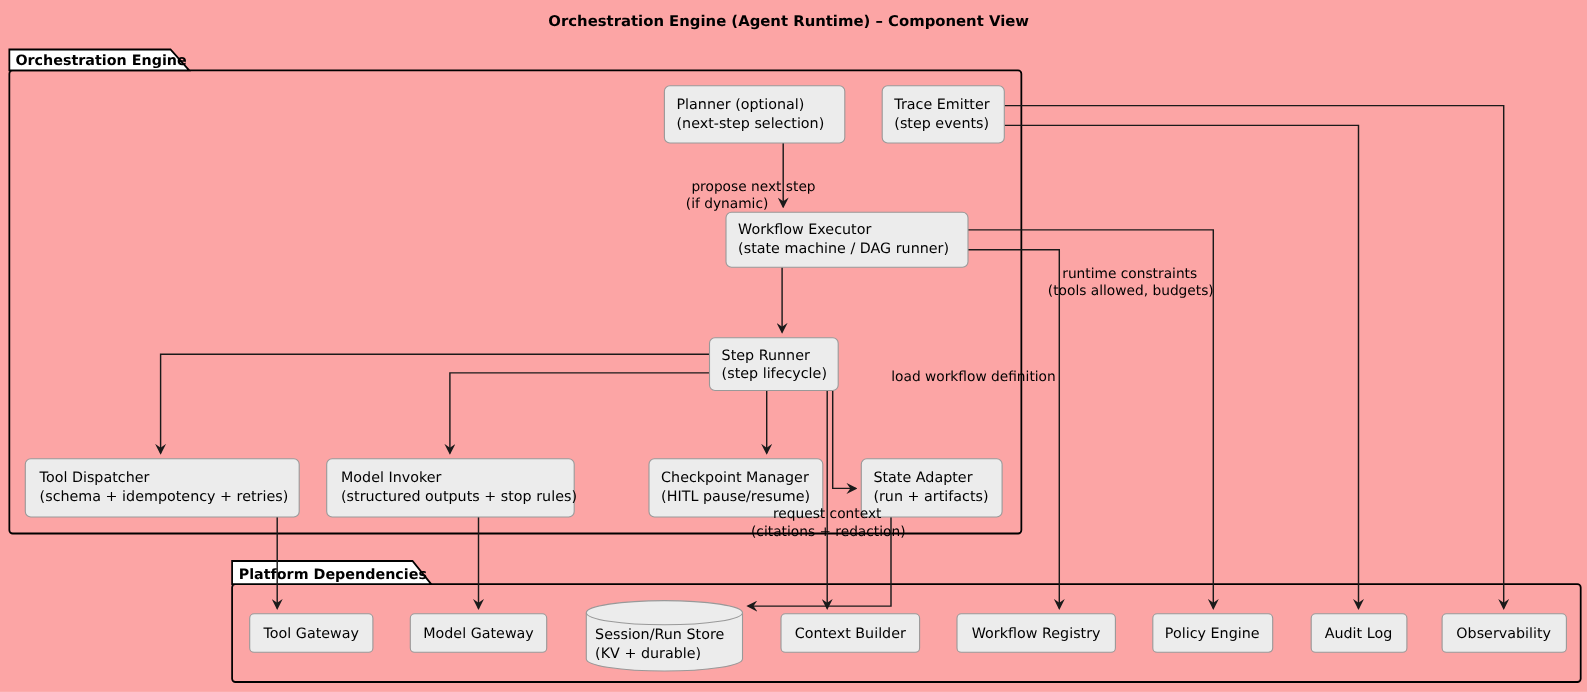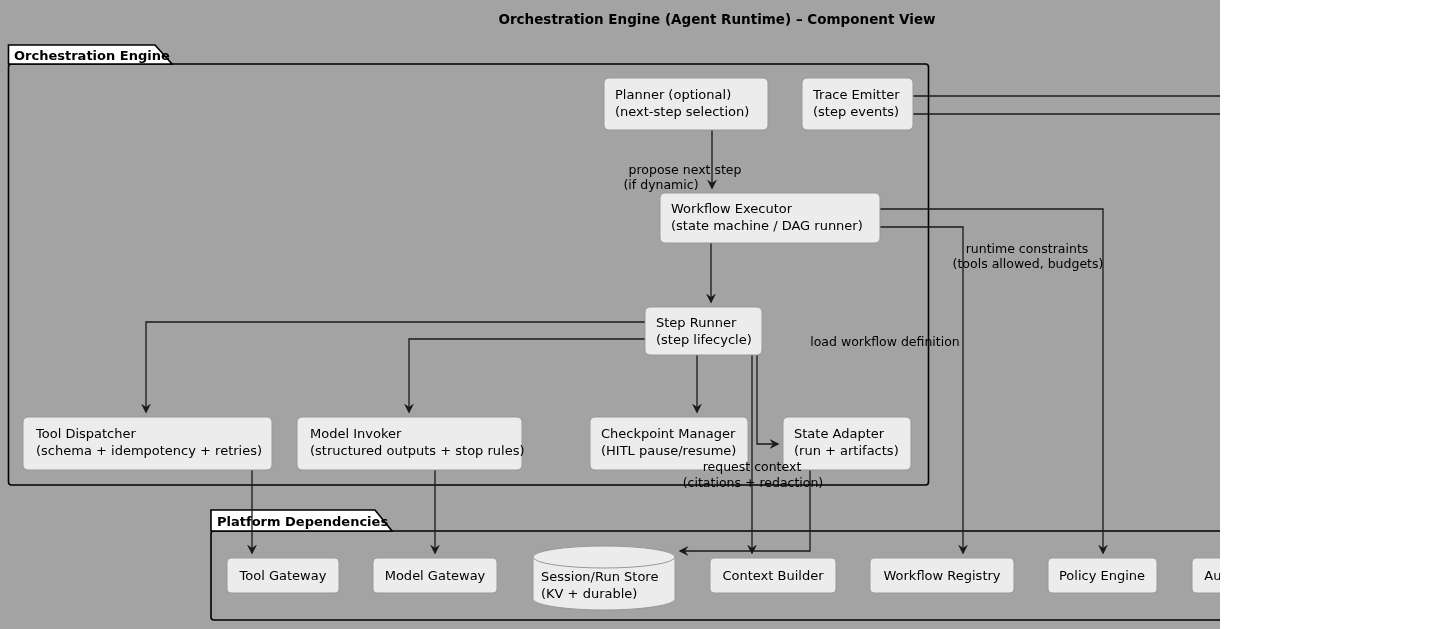--- a/index.html
+++ b/index.html
@@ -1,16 +1,16 @@
 <!DOCTYPE html>
 <html><head>
 <meta charset="utf-8">
 <style>
   html,body{margin:0;padding:0;background:#ffffff;}
-  .stage{position:relative;width:1220px;height:629px;background:#a3a3a3;overflow:hidden;
+  .stage{position:relative;width:1443px;height:629px;background:#fca5a5;overflow:hidden;
          font-family:"DejaVu Sans","Liberation Sans",sans-serif;}
   svg{display:block;}
   text{fill:#000000;font-family:"DejaVu Sans","Liberation Sans",sans-serif;}
   .node-rect{fill:#ececec;stroke:#999999;stroke-width:1;}
   .container-rect{fill:none;stroke:#000000;stroke-width:1.6;}
   .tab{fill:#ffffff;stroke:#000000;stroke-width:1.6;}
   .edge{fill:none;stroke:#1a1a1a;stroke-width:1.3;}
   .node-text{font-size:13px;}
   .single-text{font-size:13px;text-anchor:middle;}
   .edge-label{font-size:12.5px;text-anchor:middle;}

